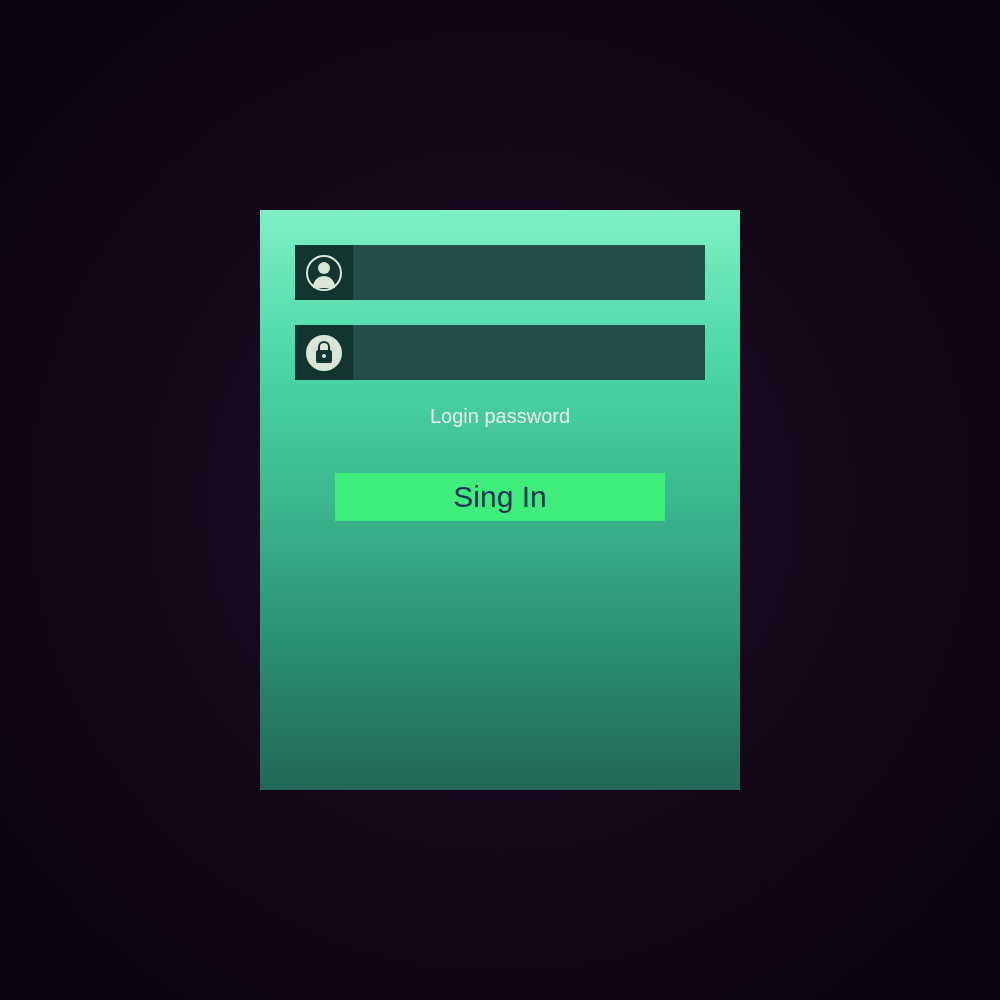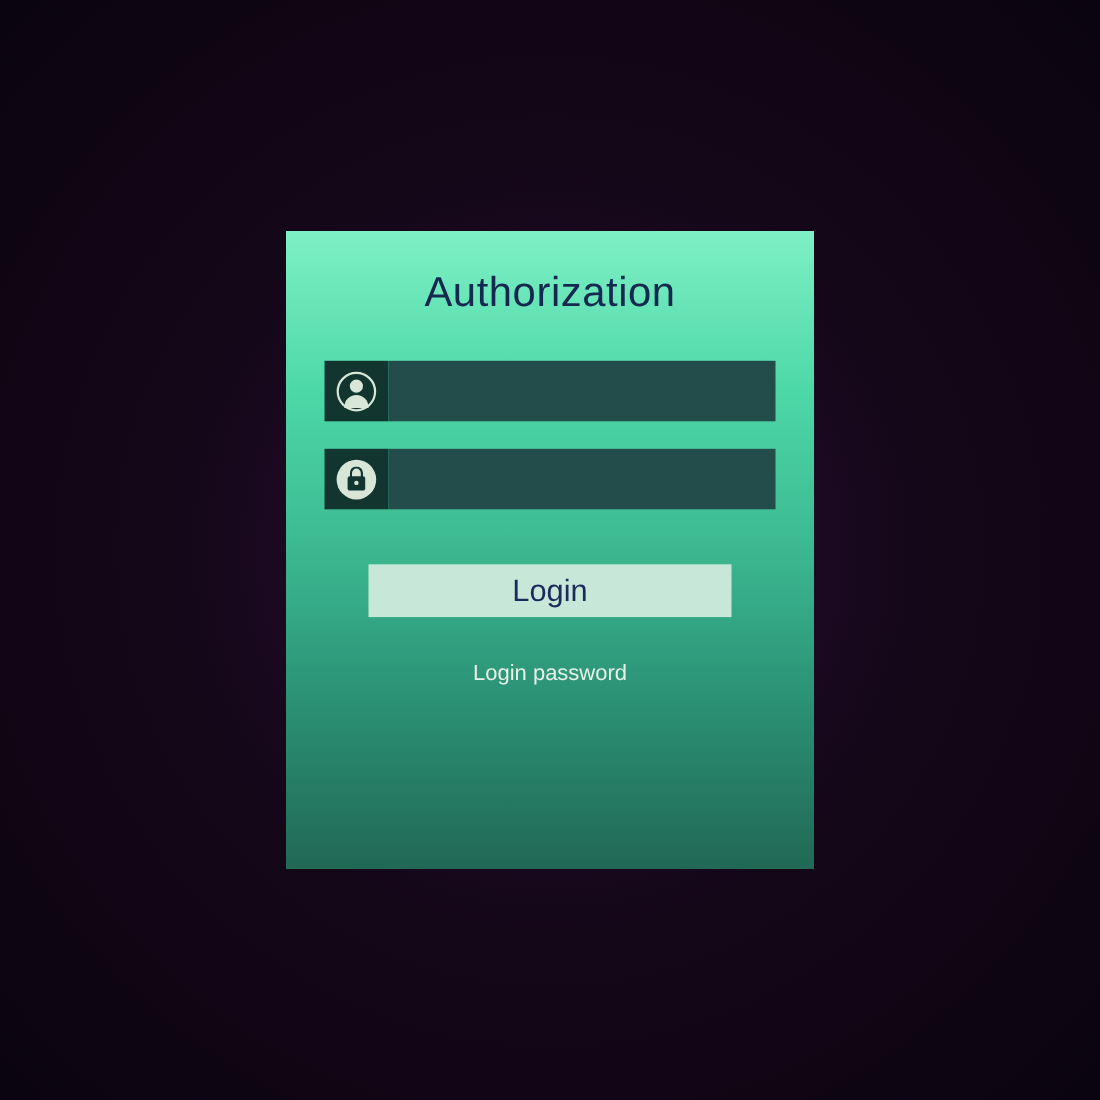--- a/index.html
+++ b/index.html
@@ -147,21 +147,20 @@
       color: #1a2b5c;
       font-size: 30px;
       font-weight: 400;
       cursor: pointer;
     }
   </style>
 </head>
 <body>
 
 <div class="auth-card">
-  <h1 class="title">Authorization</h1>
 
   <div class="input-group">
     <div class="input-icon-box">
       <div class="icon-circle">
         <div class="user-icon-head"></div>
         <div class="user-icon-body"></div>
       </div>
     </div>
     <input type="text" class="input-field" value="" style="">
   </div>
@@ -169,17 +168,17 @@
   <div class="input-group">
     <div class="input-icon-box">
       <div class="lock-icon-circle">
         <div class="lock-shackle"></div>
         <div class="lock-body"></div>
       </div>
     </div>
     <input type="password" class="input-field" value="" style="">
   </div>
 
-  <button class="login-button">Login</button>
 
   <a class="forgot-link">Login password</a>
 
+  <button class="signin-button">Sing In</button>
 </div>
 
 </body></html>

